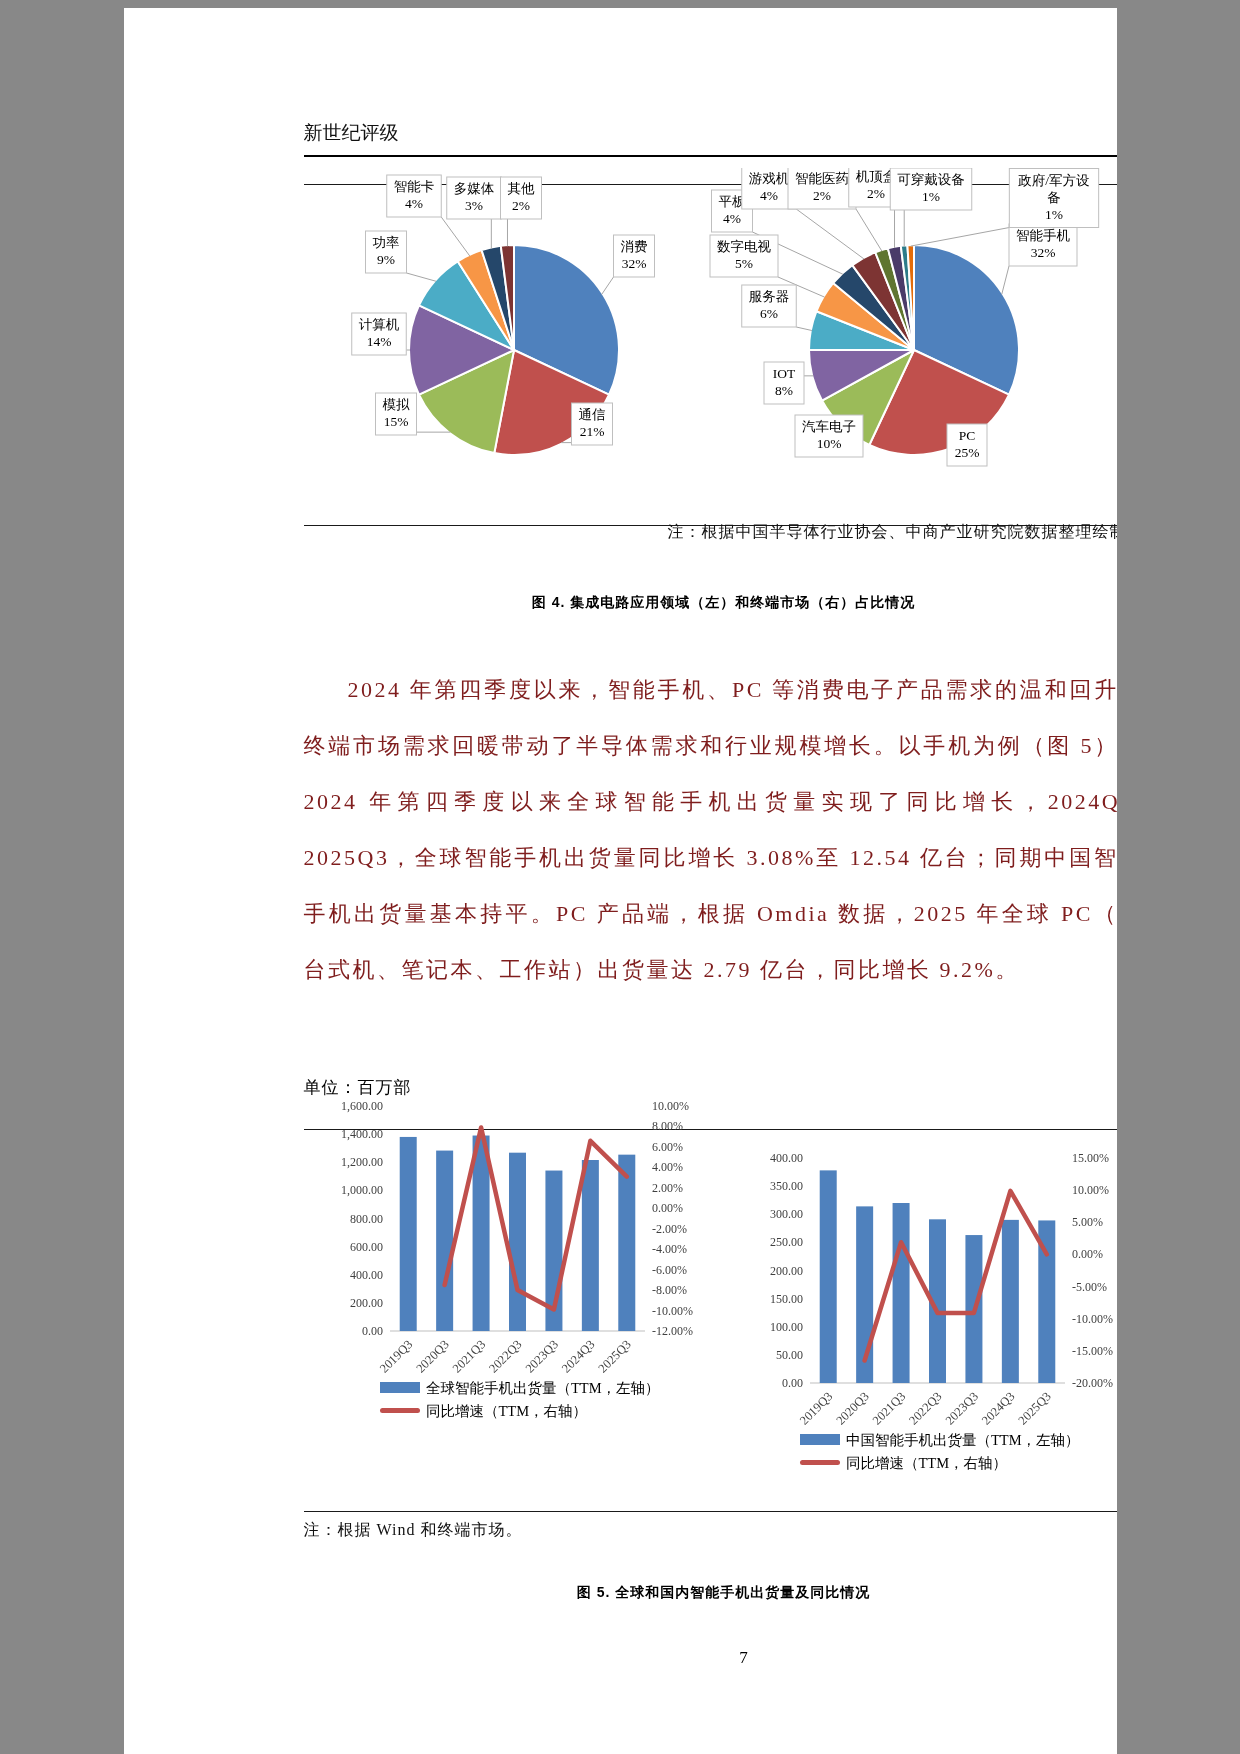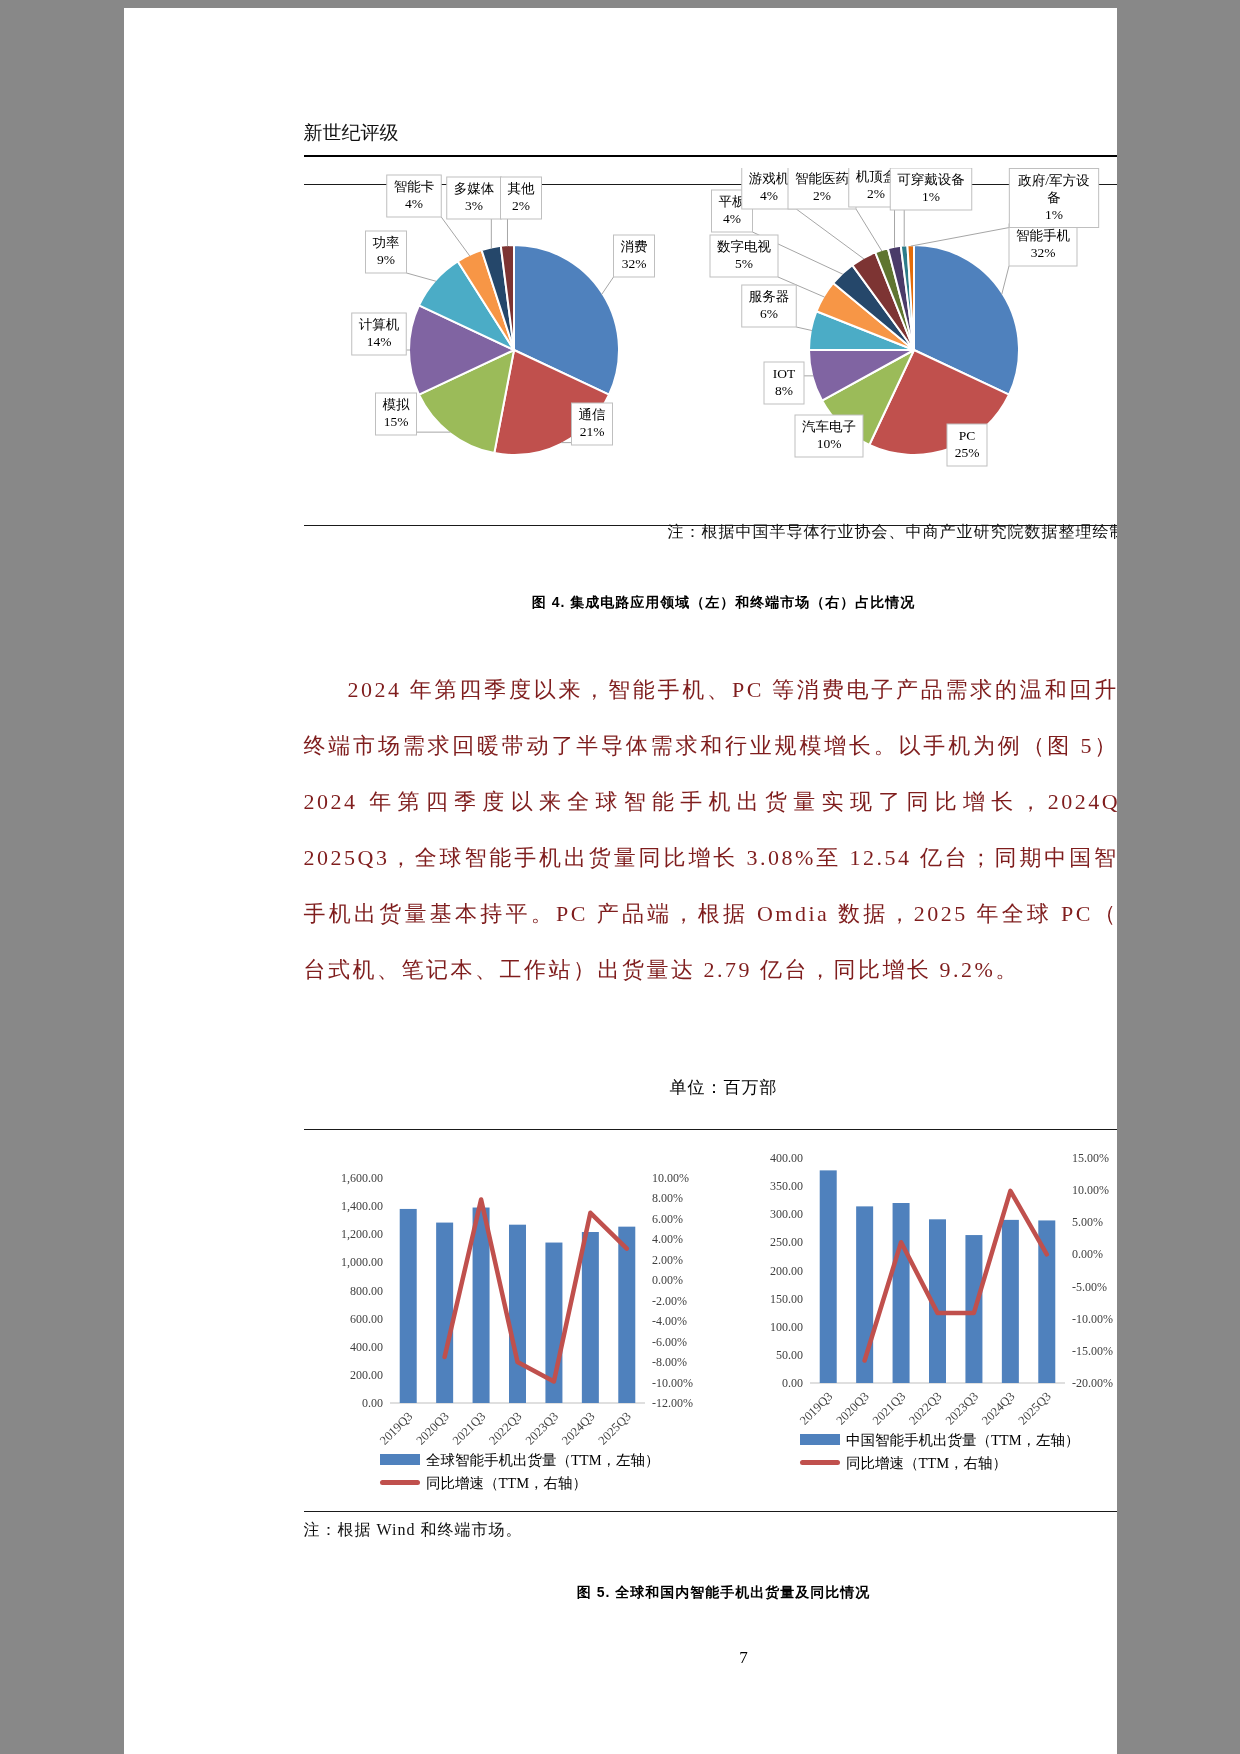--- a/index.html
+++ b/index.html
@@ -10,21 +10,21 @@
   .hdr-left{left:180px;top:112px;}
   .hdr-right{left:380px;top:112px;width:640px;text-align:right;}
   .rule{left:180px;top:147px;width:840px;height:2px;background:#000;}
   .hairline{left:180px;width:840px;height:1px;background:#1a1a1a;}
   .note{left:180px;width:840px;font-size:16px;letter-spacing:1px;color:#111;}
   .caption{left:180px;width:840px;text-align:center;
            font-family:"Liberation Sans","DejaVu Sans",sans-serif;
            font-weight:bold;font-size:14px;letter-spacing:1px;color:#000;}
   .body-para{left:180px;top:654px;width:840px;font-size:22px;line-height:56px;
              letter-spacing:2.5px;text-align:justify;text-indent:2em;color:#7f1d1d;}
-  .unit{left:180px;top:1068px;width:840px;text-align:center;font-size:17px;letter-spacing:1px;}
+  .unit{left:180px;top:1068px;width:840px;text-align:left;font-size:17px;letter-spacing:1px;}
   .pagenum{left:0;top:1640px;width:1240px;text-align:center;font-size:17px;}
   .chart-box svg{display:block;}
   svg text{font-family:"Liberation Serif","DejaVu Serif",serif;}
 </style>
 </head>
 <body>
 
 <div class="page">
 
   <div class="abs hdr hdr-left">新世纪评级</div>
@@ -155,21 +155,21 @@
   <div class="abs hairline" style="top:517px;"></div>
 
   <div class="abs note" style="top:514px;text-align:right;">注：根据中国半导体行业协会、中商产业研究院数据整理绘制。</div>
   <div class="abs caption" style="top:586px;">图 4. 集成电路应用领域（左）和终端市场（右）占比情况</div>
 
   <div class="abs body-para">2024 年第四季度以来，智能手机、PC 等消费电子产品需求的温和回升，终端市场需求回暖带动了半导体需求和行业规模增长。以手机为例（图 5），2024 年第四季度以来全球智能手机出货量实现了同比增长，2024Q4-2025Q3，全球智能手机出货量同比增长 3.08%至 12.54 亿台；同期中国智能手机出货量基本持平。PC 产品端，根据 Omdia 数据，2025 年全球 PC（含台式机、笔记本、工作站）出货量达 2.79 亿台，同比增长 9.2%。</div>
 
   <div class="abs unit">单位：百万部</div>
 
   <div class="abs hairline" style="top:1121px;"></div>
-  <div id="combo1" class="abs chart-box" style="left:188px;top:1148px;">
+  <div id="combo1" class="abs chart-box" style="left:188px;top:1076px;">
       <svg width="420" height="380" viewBox="0 0 420 380">
         <g>
           <text x="71" y="26" text-anchor="end" font-size="12" fill="#3f3f3f">1,600.00</text>
           <text x="71" y="54.125" text-anchor="end" font-size="12" fill="#3f3f3f">1,400.00</text>
           <text x="71" y="82.25" text-anchor="end" font-size="12" fill="#3f3f3f">1,200.00</text>
           <text x="71" y="110.375" text-anchor="end" font-size="12" fill="#3f3f3f">1,000.00</text>
           <text x="71" y="138.5" text-anchor="end" font-size="12" fill="#3f3f3f">800.00</text>
           <text x="71" y="166.625" text-anchor="end" font-size="12" fill="#3f3f3f">600.00</text>
           <text x="71" y="194.75" text-anchor="end" font-size="12" fill="#3f3f3f">400.00</text>
           <text x="71" y="222.875" text-anchor="end" font-size="12" fill="#3f3f3f">200.00</text>

